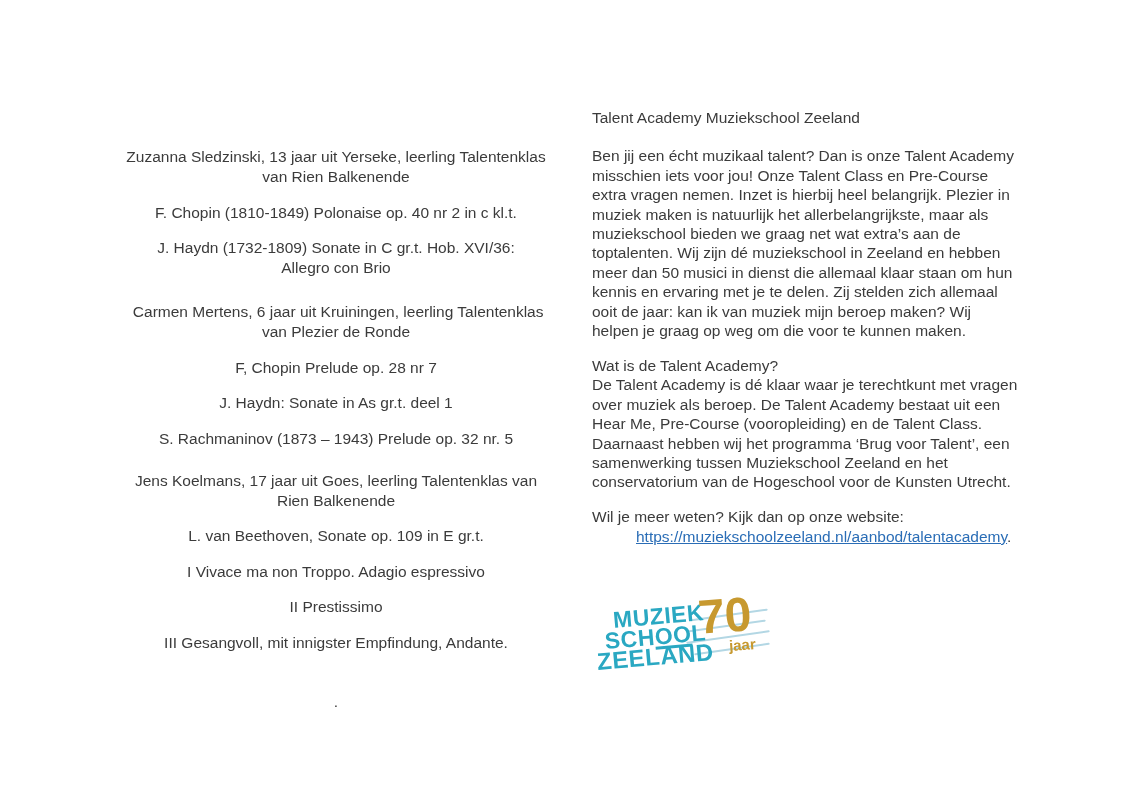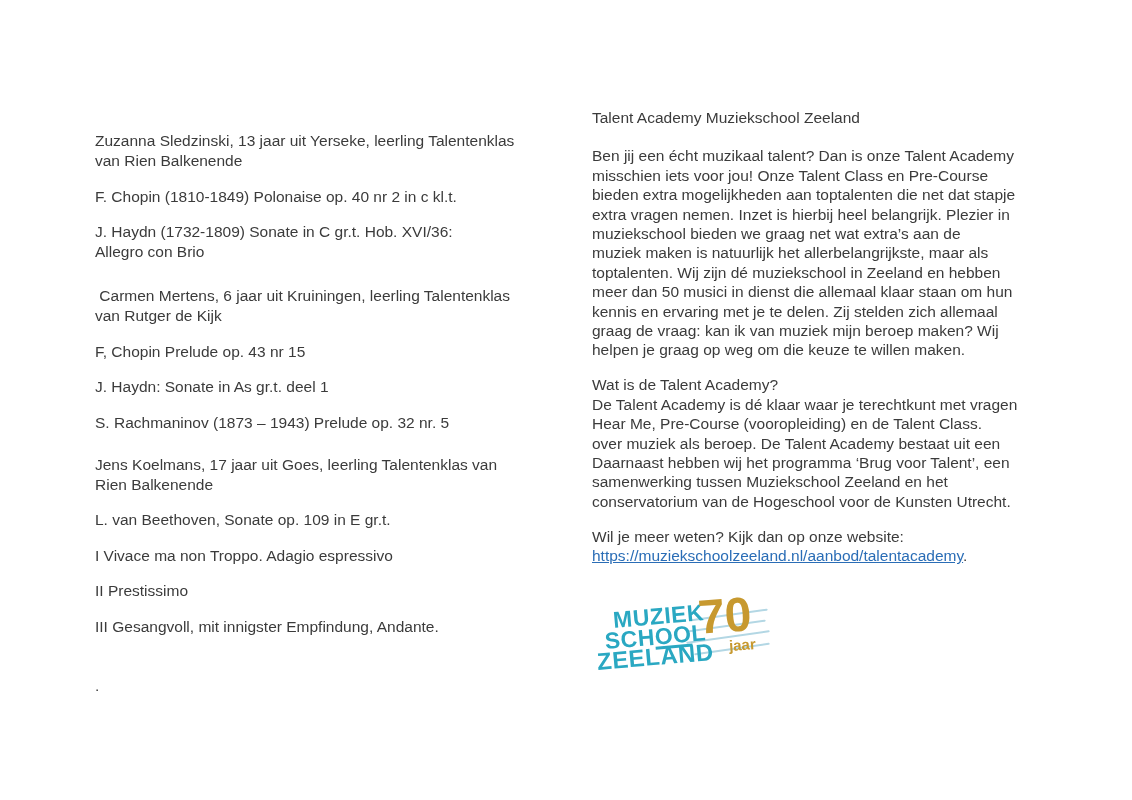--- a/index.html
+++ b/index.html
@@ -6,32 +6,32 @@
   .page {
     position: relative;
     width: 1132px;
     height: 800px;
     background: #ffffff;
     overflow: hidden;
     font-family: "Liberation Sans", "DejaVu Sans", sans-serif;
     color: #3b3b3b;
   }
   .col { position: absolute; font-size: 15.5px; }
-  .col-left  { left: 95px;  top: 124px; width: 482px; line-height: 20px; }
+  .col-left  { left: 95px;  top: 140px; width: 482px; line-height: 20px; text-align: center; }
   .col-right { left: 592px; top: 108px; width: 470px; line-height: 19.4px; }
   .ln { white-space: pre-wrap; }
   .para { margin: 0 0 7px 0; }
   .para:last-child { margin-bottom: 0; }
   .gap-carmen { margin-top: 24px; }
   .gap-jens   { margin-top: 22px; }
   .gap-dot    { margin-top: 39px; }
   .pad-b9 { margin-bottom: 9px; }
   .rc-title { margin: 0 0 19px 0; }
   .rc-para  { margin: 0 0 10px 0; }
-  .link { color: #2a6db6; text-decoration: underline; cursor: pointer; }
+  .link { color: #2a6db6; text-decoration: underline; cursor: pointer; margin-left: 44px; }
   .link-suffix { color: #3b3b3b; }
 
   
   .logo { position: absolute; left: 598px; top: 598px; width: 190px; height: 105px; }
   .logo-word {
     position: absolute;
     font-weight: bold;
     font-size: 23px;
     line-height: 20px;
     letter-spacing: 0.5px;
@@ -81,25 +81,25 @@
     <p></p>
     <p class="para">
       </p>
       <div class="ln">J. Haydn (1732-1809) Sonate in C gr.t. Hob. XVI/36:</div>
       <div class="ln">Allegro con Brio</div>
     <p></p>
 
     <p class="para gap-carmen pad-b9">
       </p>
       <div class="ln"> Carmen Mertens, 6 jaar uit Kruiningen, leerling Talentenklas</div>
-      <div class="ln">van Rutger de Kijk</div>
+      <div class="ln">van Plezier de Ronde</div>
     <p></p>
     <p class="para">
       </p>
-      <div class="ln">F, Chopin Prelude op. 43 nr 15</div>
+      <div class="ln">F, Chopin Prelude op. 28 nr 7</div>
     <p></p>
     <p class="para">
       </p>
       <div class="ln">J. Haydn: Sonate in As gr.t. deel 1</div>
     <p></p>
     <p class="para">
       </p>
       <div class="ln">S. Rachmaninov (1873 – 1943) Prelude op. 32 nr. 5</div>
     <p></p>
 
@@ -132,37 +132,36 @@
   </div>
 
   <div class="col col-right">
 
     <p class="rc-title">Talent Academy Muziekschool Zeeland</p>
 
     <p class="rc-para">
       </p>
       <div class="ln">Ben jij een écht muzikaal talent? Dan is onze Talent Academy</div>
       <div class="ln">misschien iets voor jou! Onze Talent Class en Pre-Course</div>
-      <div class="ln">bieden extra mogelijkheden aan toptalenten die net dat stapje</div>
       <div class="ln">extra vragen nemen. Inzet is hierbij heel belangrijk. Plezier in</div>
+      <div class="ln">muziek maken is natuurlijk het allerbelangrijkste, maar als</div>
       <div class="ln">muziekschool bieden we graag net wat extra’s aan de</div>
-      <div class="ln">muziek maken is natuurlijk het allerbelangrijkste, maar als</div>
       <div class="ln">toptalenten. Wij zijn dé muziekschool in Zeeland en hebben</div>
       <div class="ln">meer dan 50 musici in dienst die allemaal klaar staan om hun</div>
       <div class="ln">kennis en ervaring met je te delen. Zij stelden zich allemaal</div>
-      <div class="ln">graag de vraag: kan ik van muziek mijn beroep maken? Wij</div>
-      <div class="ln">helpen je graag op weg om die keuze te willen maken.</div>
+      <div class="ln">ooit de jaar: kan ik van muziek mijn beroep maken? Wij</div>
+      <div class="ln">helpen je graag op weg om die voor te kunnen maken.</div>
     <p></p>
 
     <p class="rc-para">
       </p>
       <div class="ln">Wat is de Talent Academy?</div>
       <div class="ln">De Talent Academy is dé klaar waar je terechtkunt met vragen</div>
+      <div class="ln">over muziek als beroep. De Talent Academy bestaat uit een</div>
       <div class="ln">Hear Me, Pre-Course (vooropleiding) en de Talent Class.</div>
-      <div class="ln">over muziek als beroep. De Talent Academy bestaat uit een</div>
       <div class="ln">Daarnaast hebben wij het programma ‘Brug voor Talent’, een</div>
       <div class="ln">samenwerking tussen Muziekschool Zeeland en het</div>
       <div class="ln">conservatorium van de Hogeschool voor de Kunsten Utrecht.</div>
     <p></p>
 
     <p class="rc-para">
       </p>
       <div class="ln">Wil je meer weten? Kijk dan op onze website:</div>
       <div class="ln"><a class="link" style="color: rgb(42, 109, 182);">https://muziekschoolzeeland.nl/aanbod/talentacademy</a><span class="link-suffix">.</span></div>
     <p></p>

